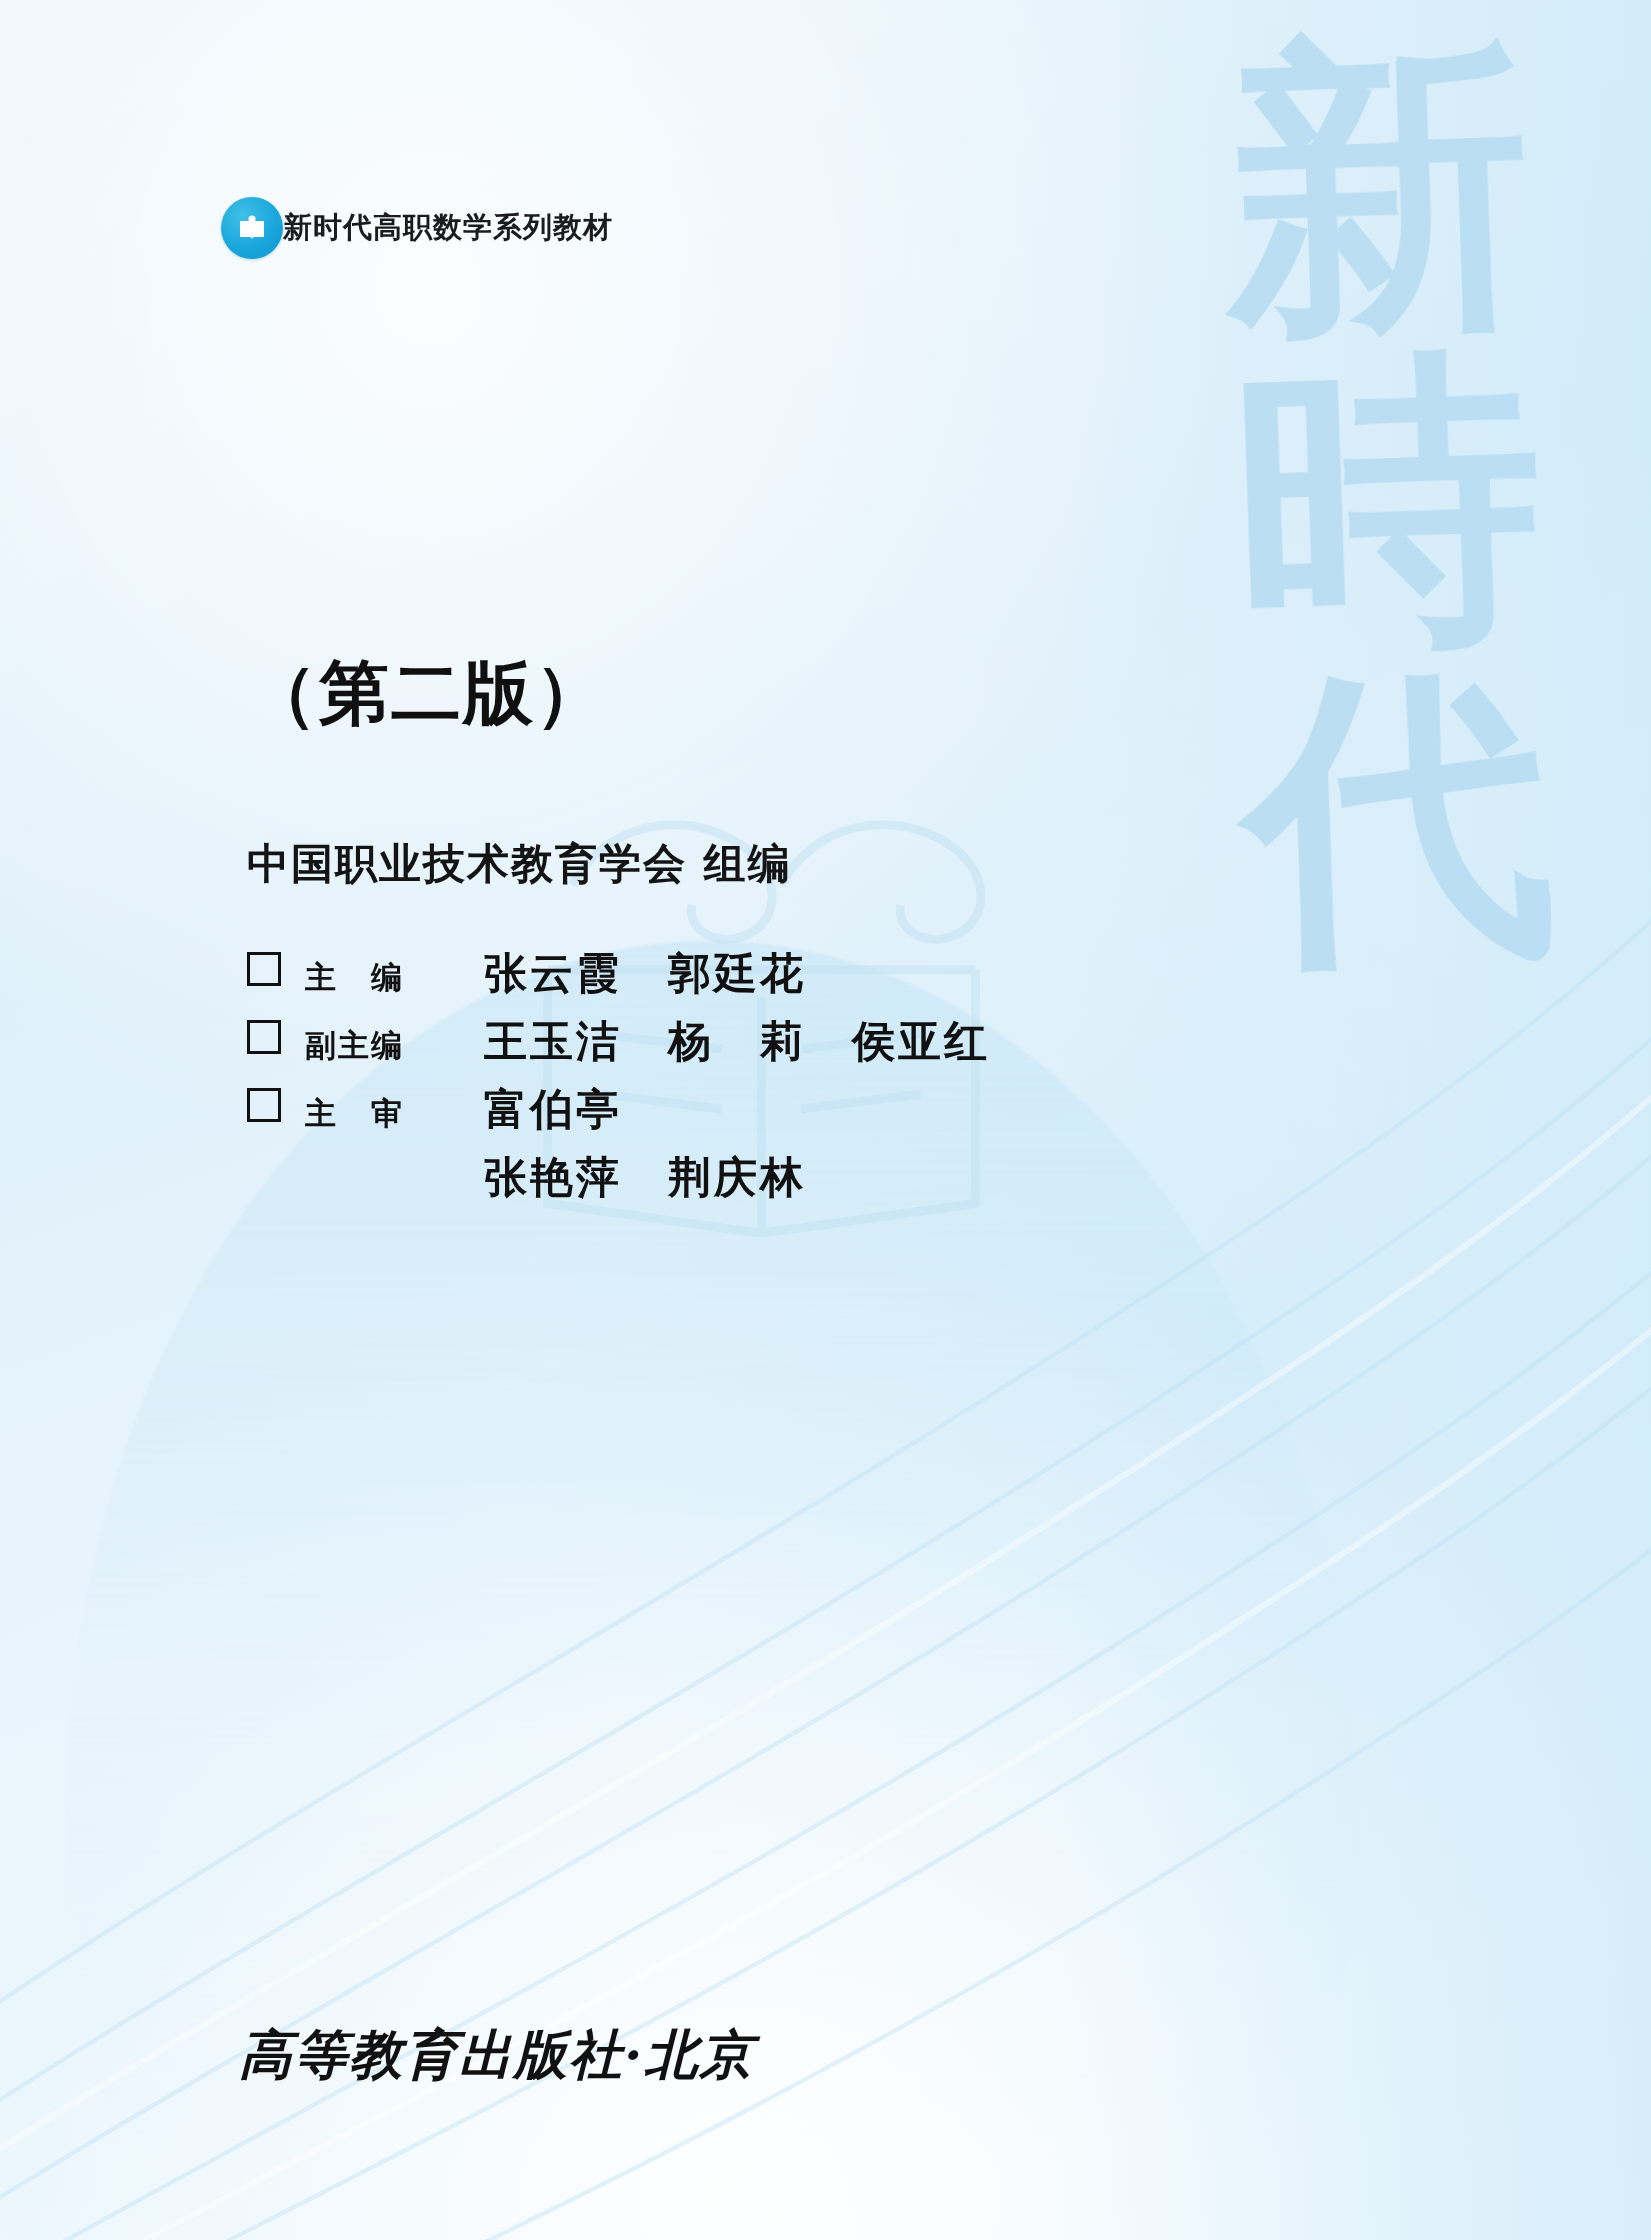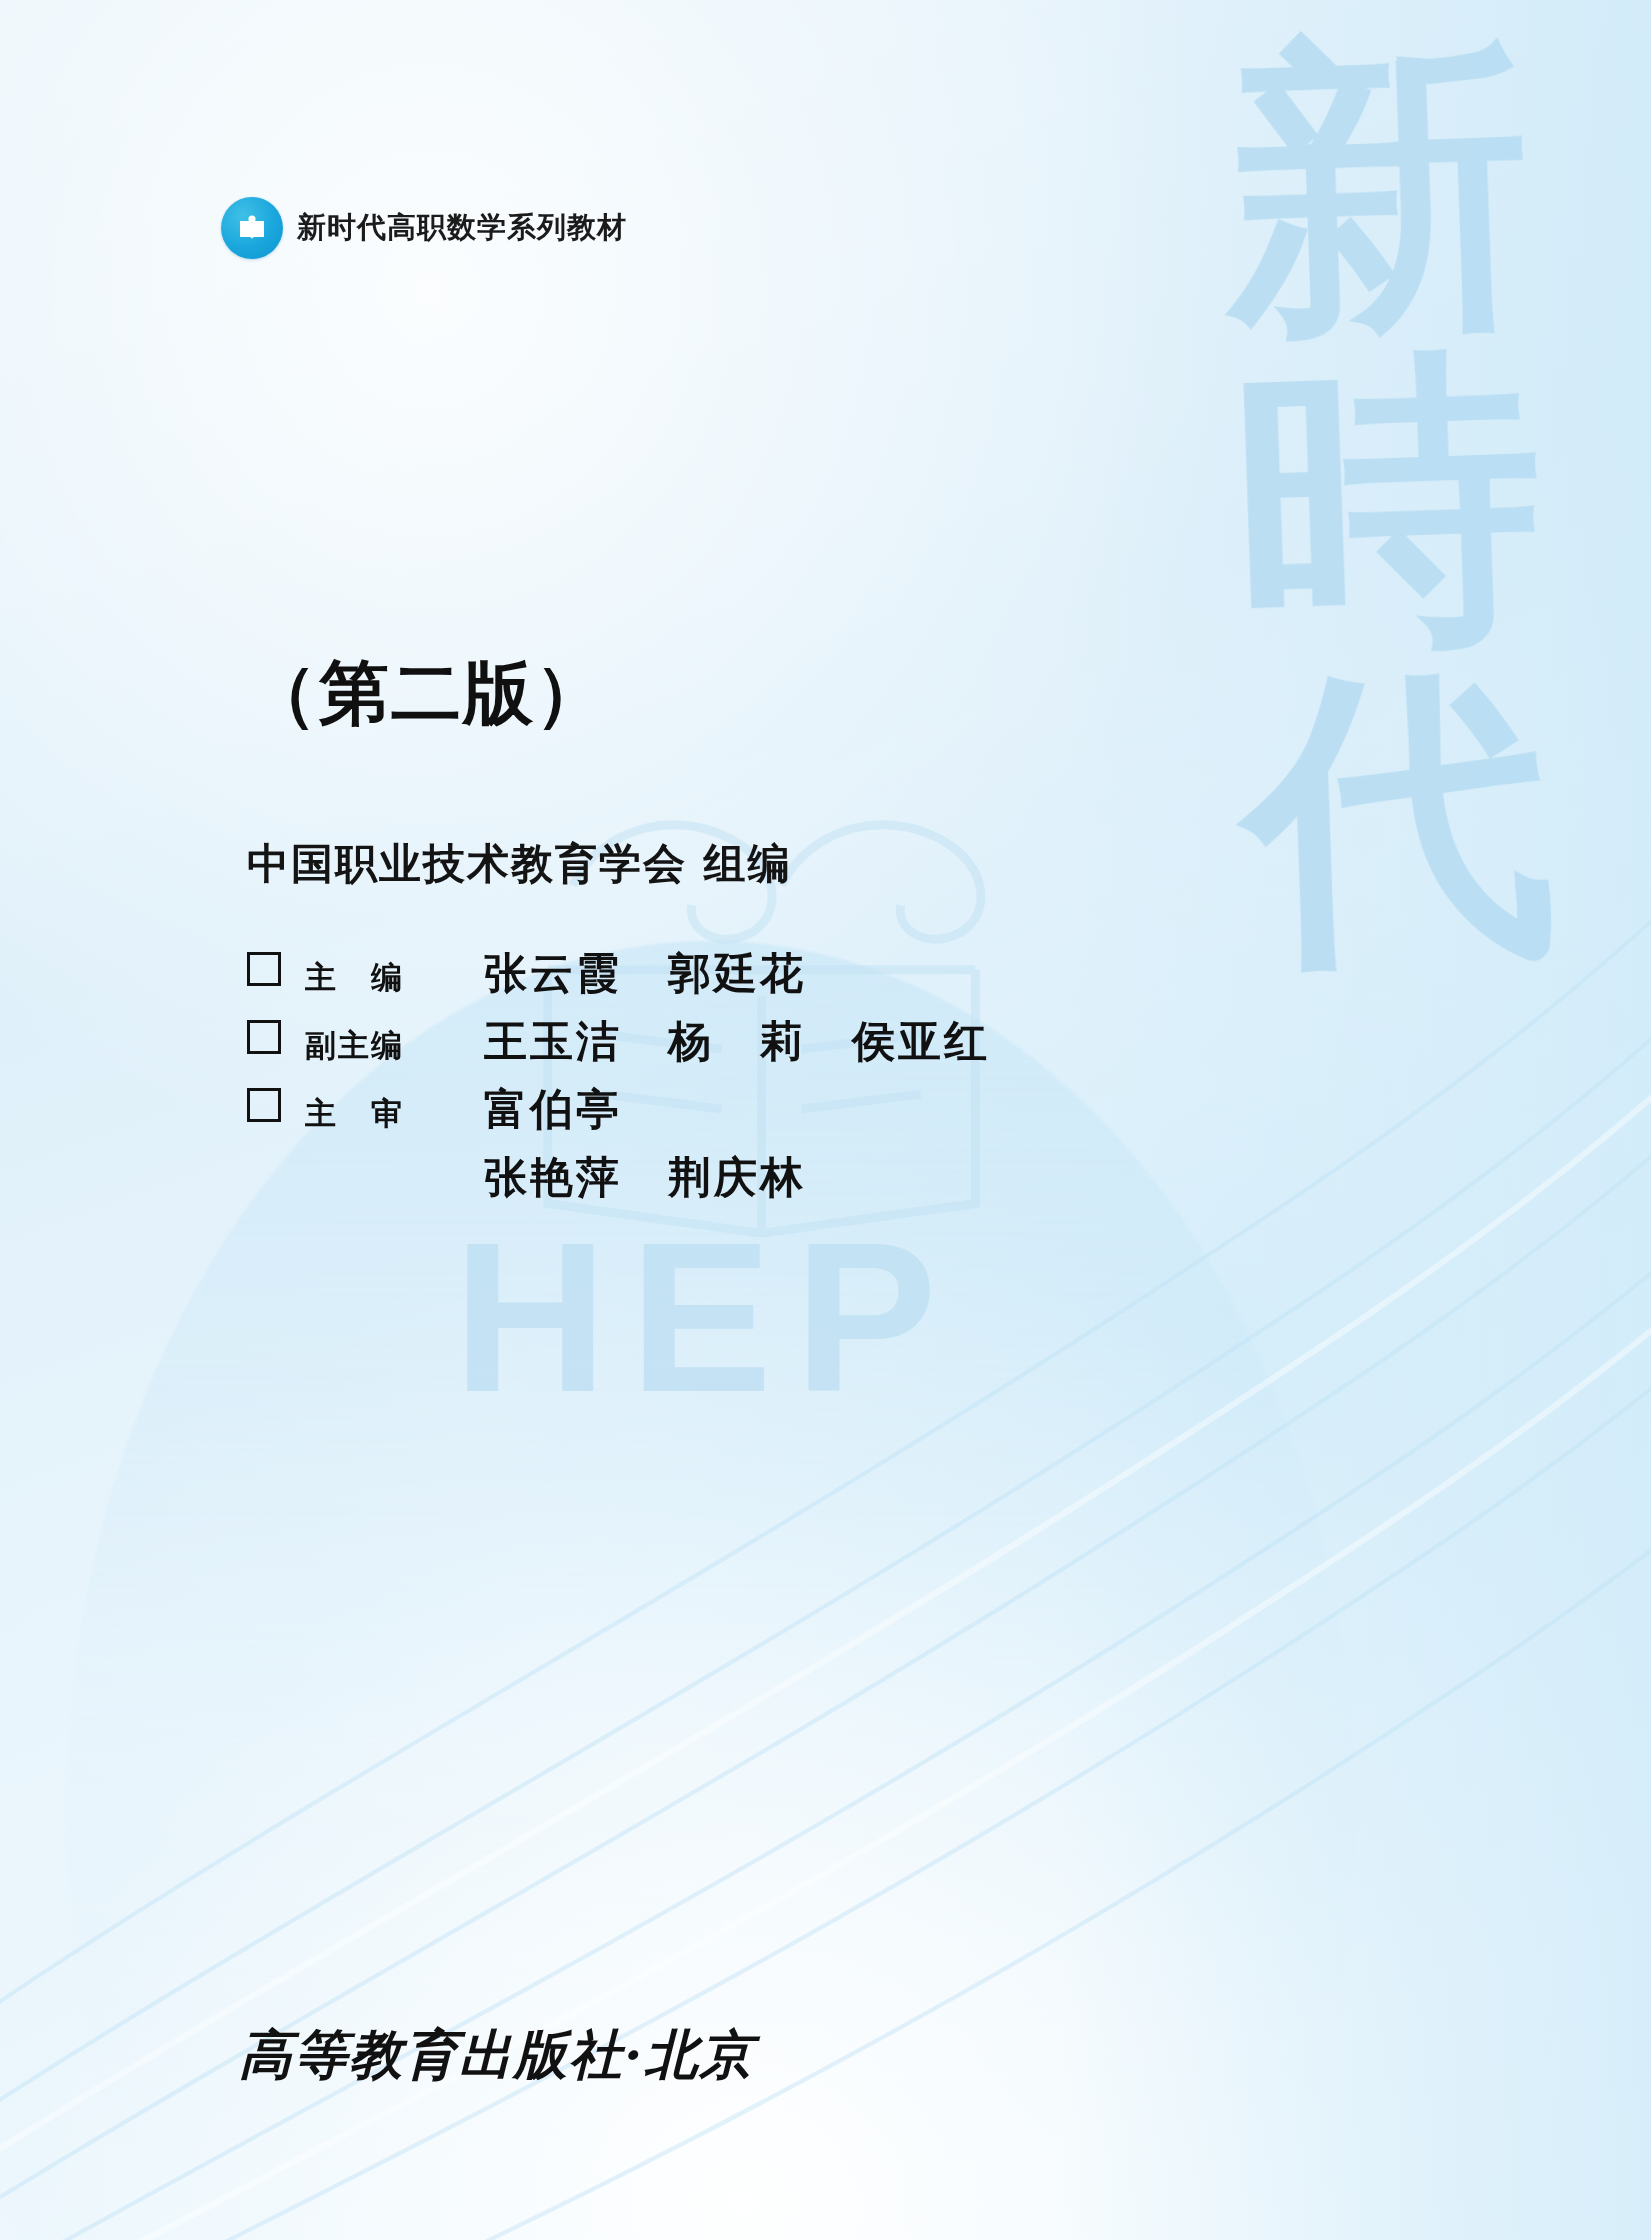--- a/index.html
+++ b/index.html
@@ -125,21 +125,20 @@
     pointer-events: none;
   }
 
   
   .series-badge {
     position: absolute;
     left: 221px;
     top: 197px;
     display: flex;
     align-items: center;
-    gap: 14px;
   }
   .series-badge .logo-dot {
     width: 62px;
     height: 62px;
     border-radius: 50%;
     background: radial-gradient(circle at 35% 30%, #3fc0e6 0%, #1aa6dd 55%, #0f95d0 100%);
     display: flex;
     align-items: center;
     justify-content: center;
     box-shadow: 0 1px 3px rgba(12,110,160,0.25);
@@ -294,21 +293,20 @@
       <path d="M350,375 L470,360"></path>
     </g>
   </svg>
 
   <div class="calligraphy">
     <span>新</span>
     <span>時</span>
     <span>代</span>
   </div>
 
-  <div class="hep-watermark">HEP</div>
 
   <div class="series-badge">
     <span class="logo-dot">
       <svg width="40" height="40" viewBox="0 0 40 40" aria-hidden="true">
         <path d="M8,13 h10 a3,3 0 0 1 2,2 a3,3 0 0 1 2,-2 h10 v16 h-10 a3,3 0 0 0 -2,2 a3,3 0 0 0 -2,-2 h-10 z" fill="#ffffff"></path>
         <circle cx="20" cy="11" r="3.6" fill="#ffffff"></circle>
       </svg>
     </span>
     <span class="series-text">新时代高职数学系列教材</span>
   </div>

